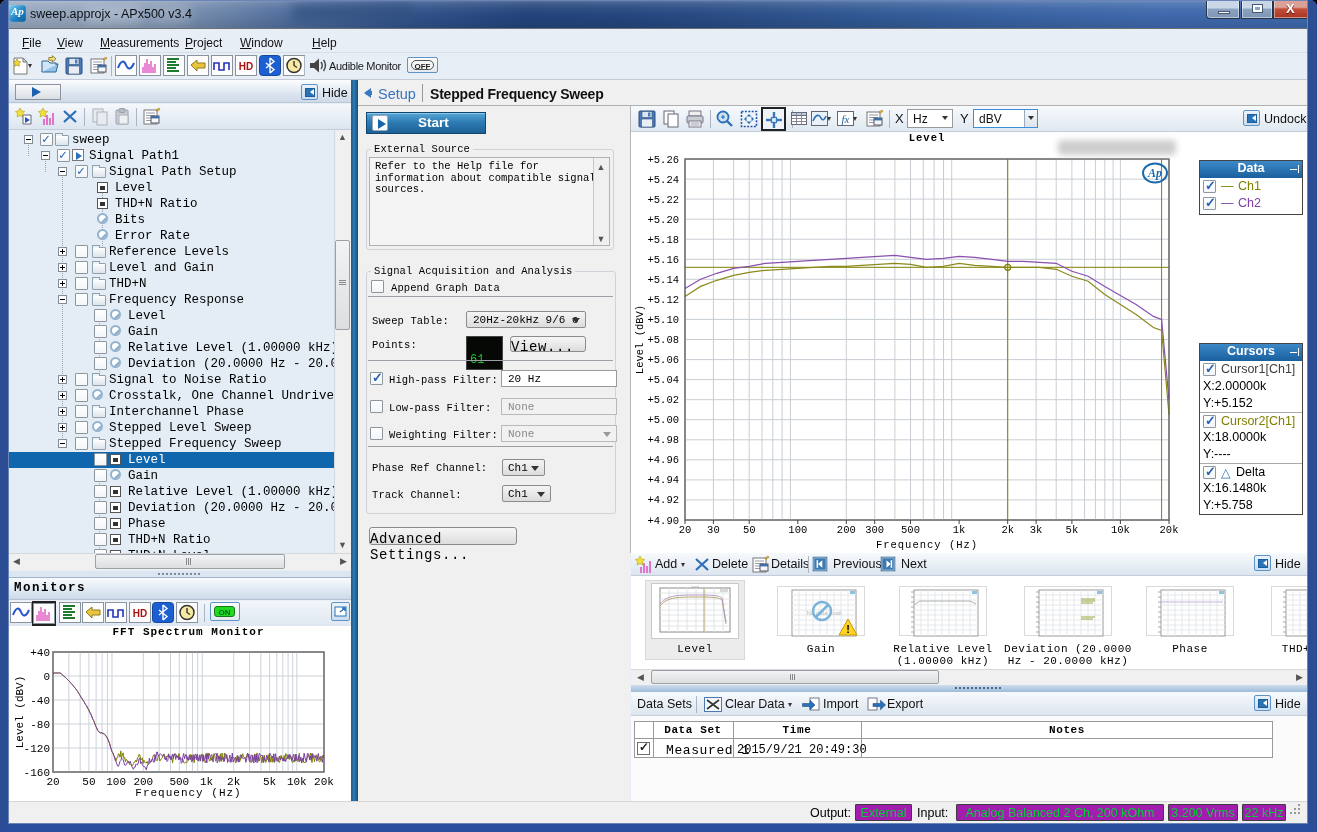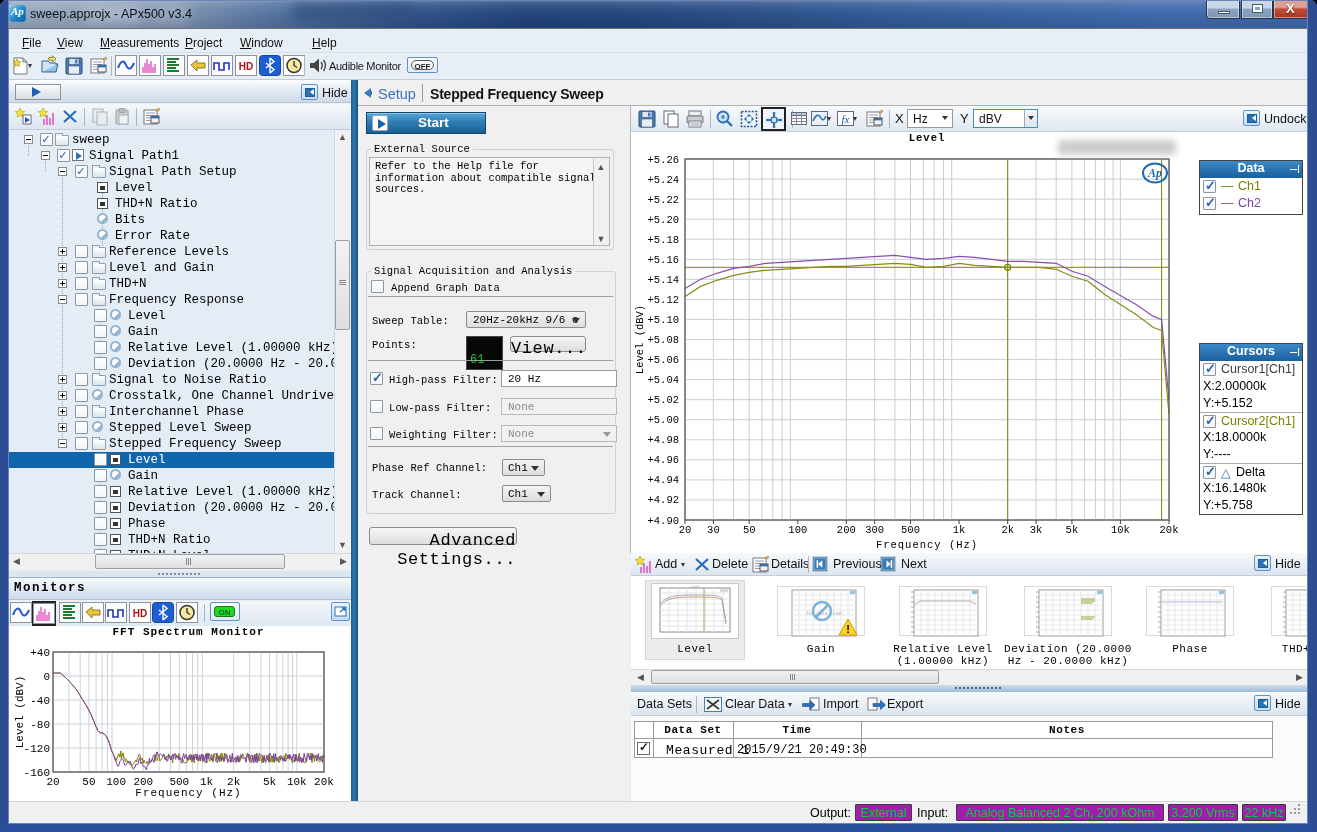--- a/index.html
+++ b/index.html
@@ -44,21 +44,21 @@
 .sarrow{position:absolute;color:#555;font-size:9px;line-height:15px;text-align:center}
 .ax{font-family:"Liberation Mono",monospace;font-size:10.5px;fill:#000}
 .fax{font-family:"Liberation Mono",monospace;font-size:11px;fill:#000}
 .gbox{position:absolute;border:1px solid #d9dde0;border-radius:3px}
 .glabel{position:absolute;background:#f0f0f0;font-family:"Liberation Mono",monospace;font-size:10.5px;letter-spacing:.1px;padding:0 3px;color:#000;white-space:pre}
 .mlabel{position:absolute;font-family:Liberation Mono, monospace;font-size:10.5px;letter-spacing:.1px;color:#000;white-space:pre}
 .combo{position:absolute;background:linear-gradient(180deg,#f4f4f4,#dcdcdc);border:1px solid #8b8b8b;border-radius:2px;font-family:"Liberation Mono",monospace;font-size:11px;color:#000}
 .combo .car{position:absolute;right:5px;top:50%;margin-top:-2px;border:4px solid transparent;border-top:5px solid #333}
 .tbox{position:absolute;background:#fff;border:1px solid #9a9a9a;font-family:"Liberation Mono",monospace;font-size:11px;color:#000}
 .tbox.dis{background:#f1f1f1;border-color:#b9b9b9;color:#8a8a8a}
-.btn{position:absolute;background:linear-gradient(180deg,#f6f6f6,#dddddd);border:1px solid #8b8b8b;border-radius:3px;font-family:"Liberation Mono",monospace;font-size:17px;letter-spacing:.6px;color:#000;text-align:right}
+.btn{position:absolute;background:linear-gradient(180deg,#f6f6f6,#dddddd);border:1px solid #8b8b8b;border-radius:3px;font-family:"Liberation Mono",monospace;font-size:14px;letter-spacing:.6px;color:#000;text-align:left}
 .legend{position:absolute;background:#fff;border:1px solid #444}
 .leghdr{height:17px;background:linear-gradient(180deg,#3c89c8,#1a5f9e);color:#fff;font-weight:bold;font-size:12.5px;text-align:center;position:relative}
 .pin{position:absolute;right:3px;top:4px;width:9px;height:8px}
 .pin:before{content:"";position:absolute;right:0;top:0;width:1px;height:8px;background:#fff}
 .pin:after{content:"";position:absolute;right:2px;top:3.5px;width:7px;height:1px;background:#fff}
 .legrow{position:relative;font-size:12.5px;color:#000;height:17px}
 .tbtxt{font-size:12.5px;color:#111}
 .thumb{position:absolute;background:#fff;border:1px solid #c9c9c9}
 .thlabel{position:absolute;font-family:"Liberation Mono",monospace;font-size:11px;letter-spacing:.5px;color:#000;text-align:center}
 .lcd{position:absolute;top:3px;height:17px;background:#a21caf;border:1px solid #3c3c3c;color:#00d234;font-size:12.5px;text-align:center;border-radius:1px}

